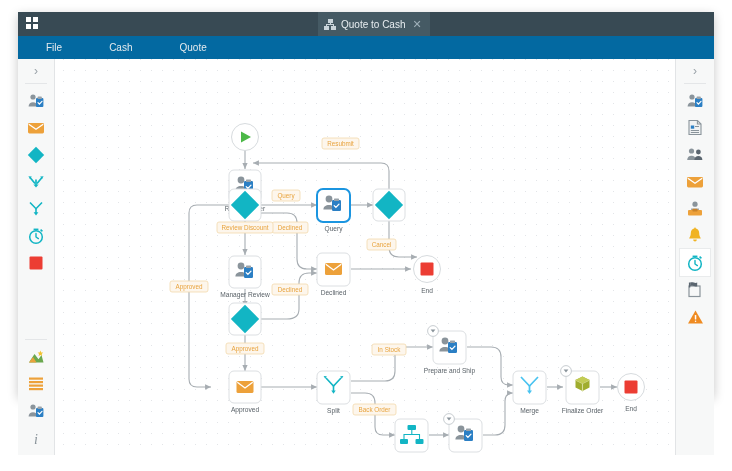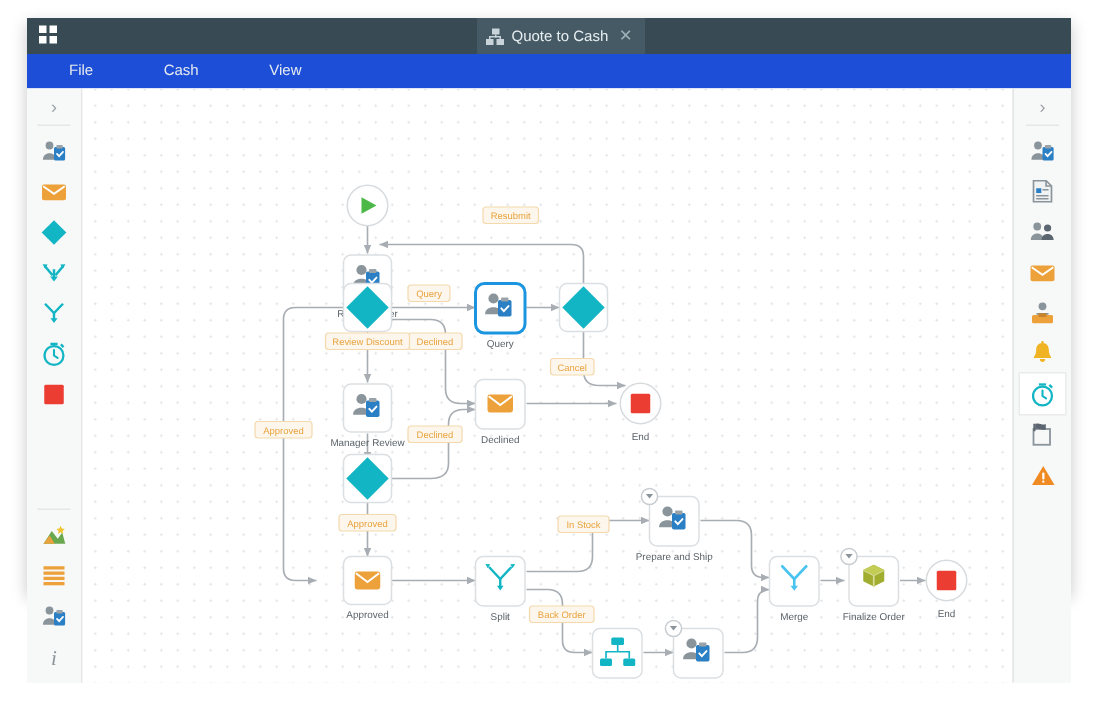--- a/index.html
+++ b/index.html
@@ -26,21 +26,21 @@
   .tab .tab-ico .nb.br{left:7px;top:7px;}
   .tab .tab-ico .ln{position:absolute;background:#c9d4da;}
   .tab .tab-ico .ln.v{left:5.5px;top:4px;width:1px;height:2px;}
   .tab .tab-ico .ln.h{left:2px;top:5.5px;width:8px;height:1px;}
   .tab .tab-ico .ln.l{left:2px;top:5.5px;width:1px;height:2px;}
   .tab .tab-ico .ln.r{left:9px;top:5.5px;width:1px;height:2px;}
   .tab-label{font-size:10px;color:#e8eef1;white-space:nowrap;}
   .tab-close{font-size:11px;color:#9fb0b9;line-height:1;padding-left:2px;cursor:pointer;}
 
   
-  .menubar{height:23px;background:#1d4ed8;display:flex;align-items:center;padding-left:28px;}
+  .menubar{height:23px;background:#0369a1;display:flex;align-items:center;padding-left:28px;}
   .menu-item{font-size:10px;color:#e4eaee;margin-right:47px;cursor:pointer;}
 
   
   .body{position:relative;height:396px;background:#f4f5f6;}
 
   .railL{position:absolute;left:0;top:0;width:36px;height:396px;background:#f7f8f8;
          border-right:1px solid #e2e4e6;display:flex;flex-direction:column;align-items:center;}
   .railR{position:absolute;right:0;top:0;width:38px;height:396px;background:#f7f8f8;
          border-left:1px solid #e2e4e6;display:flex;flex-direction:column;align-items:center;}
 
@@ -85,21 +85,21 @@
           <span class="nb br"></span>
       </span>
       <span class="tab-label">Quote to Cash</span>
       <span class="tab-close">✕</span>
     </div>
   </div>
 
   <div class="menubar">
     <span class="menu-item">File</span>
     <span class="menu-item">Cash</span>
-    <span class="menu-item">View</span>
+    <span class="menu-item">Quote</span>
   </div>
 
   <div class="body">
 
     <div class="railL">
       <span class="rail-chev">›</span>
       <div class="rail-sep"></div>
 
       <div class="rail-btn">
         <svg width="18" height="16" viewBox="0 0 18 16">

